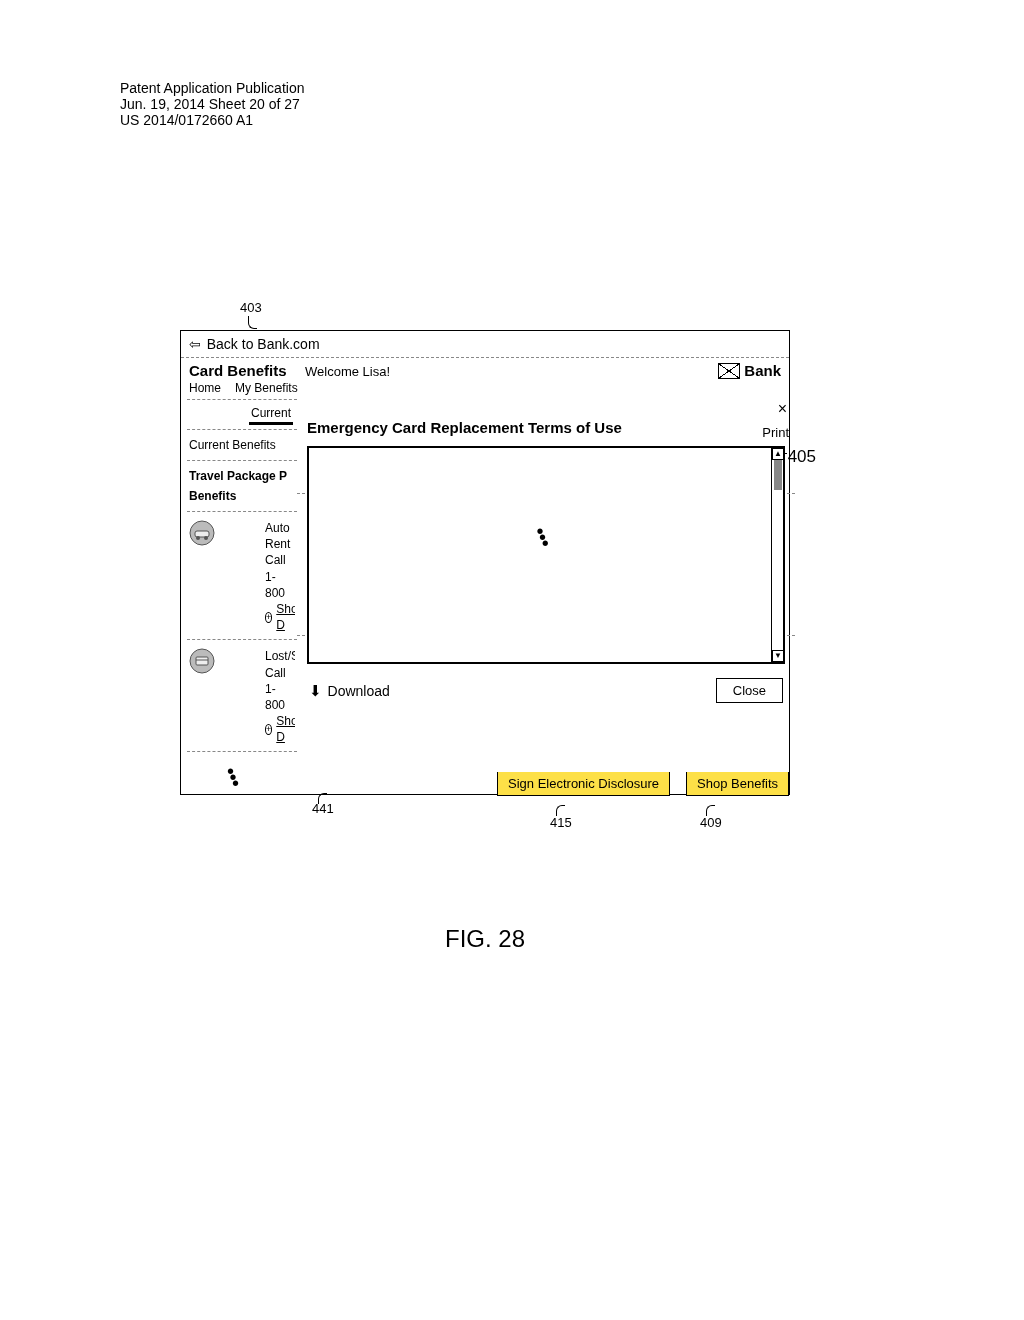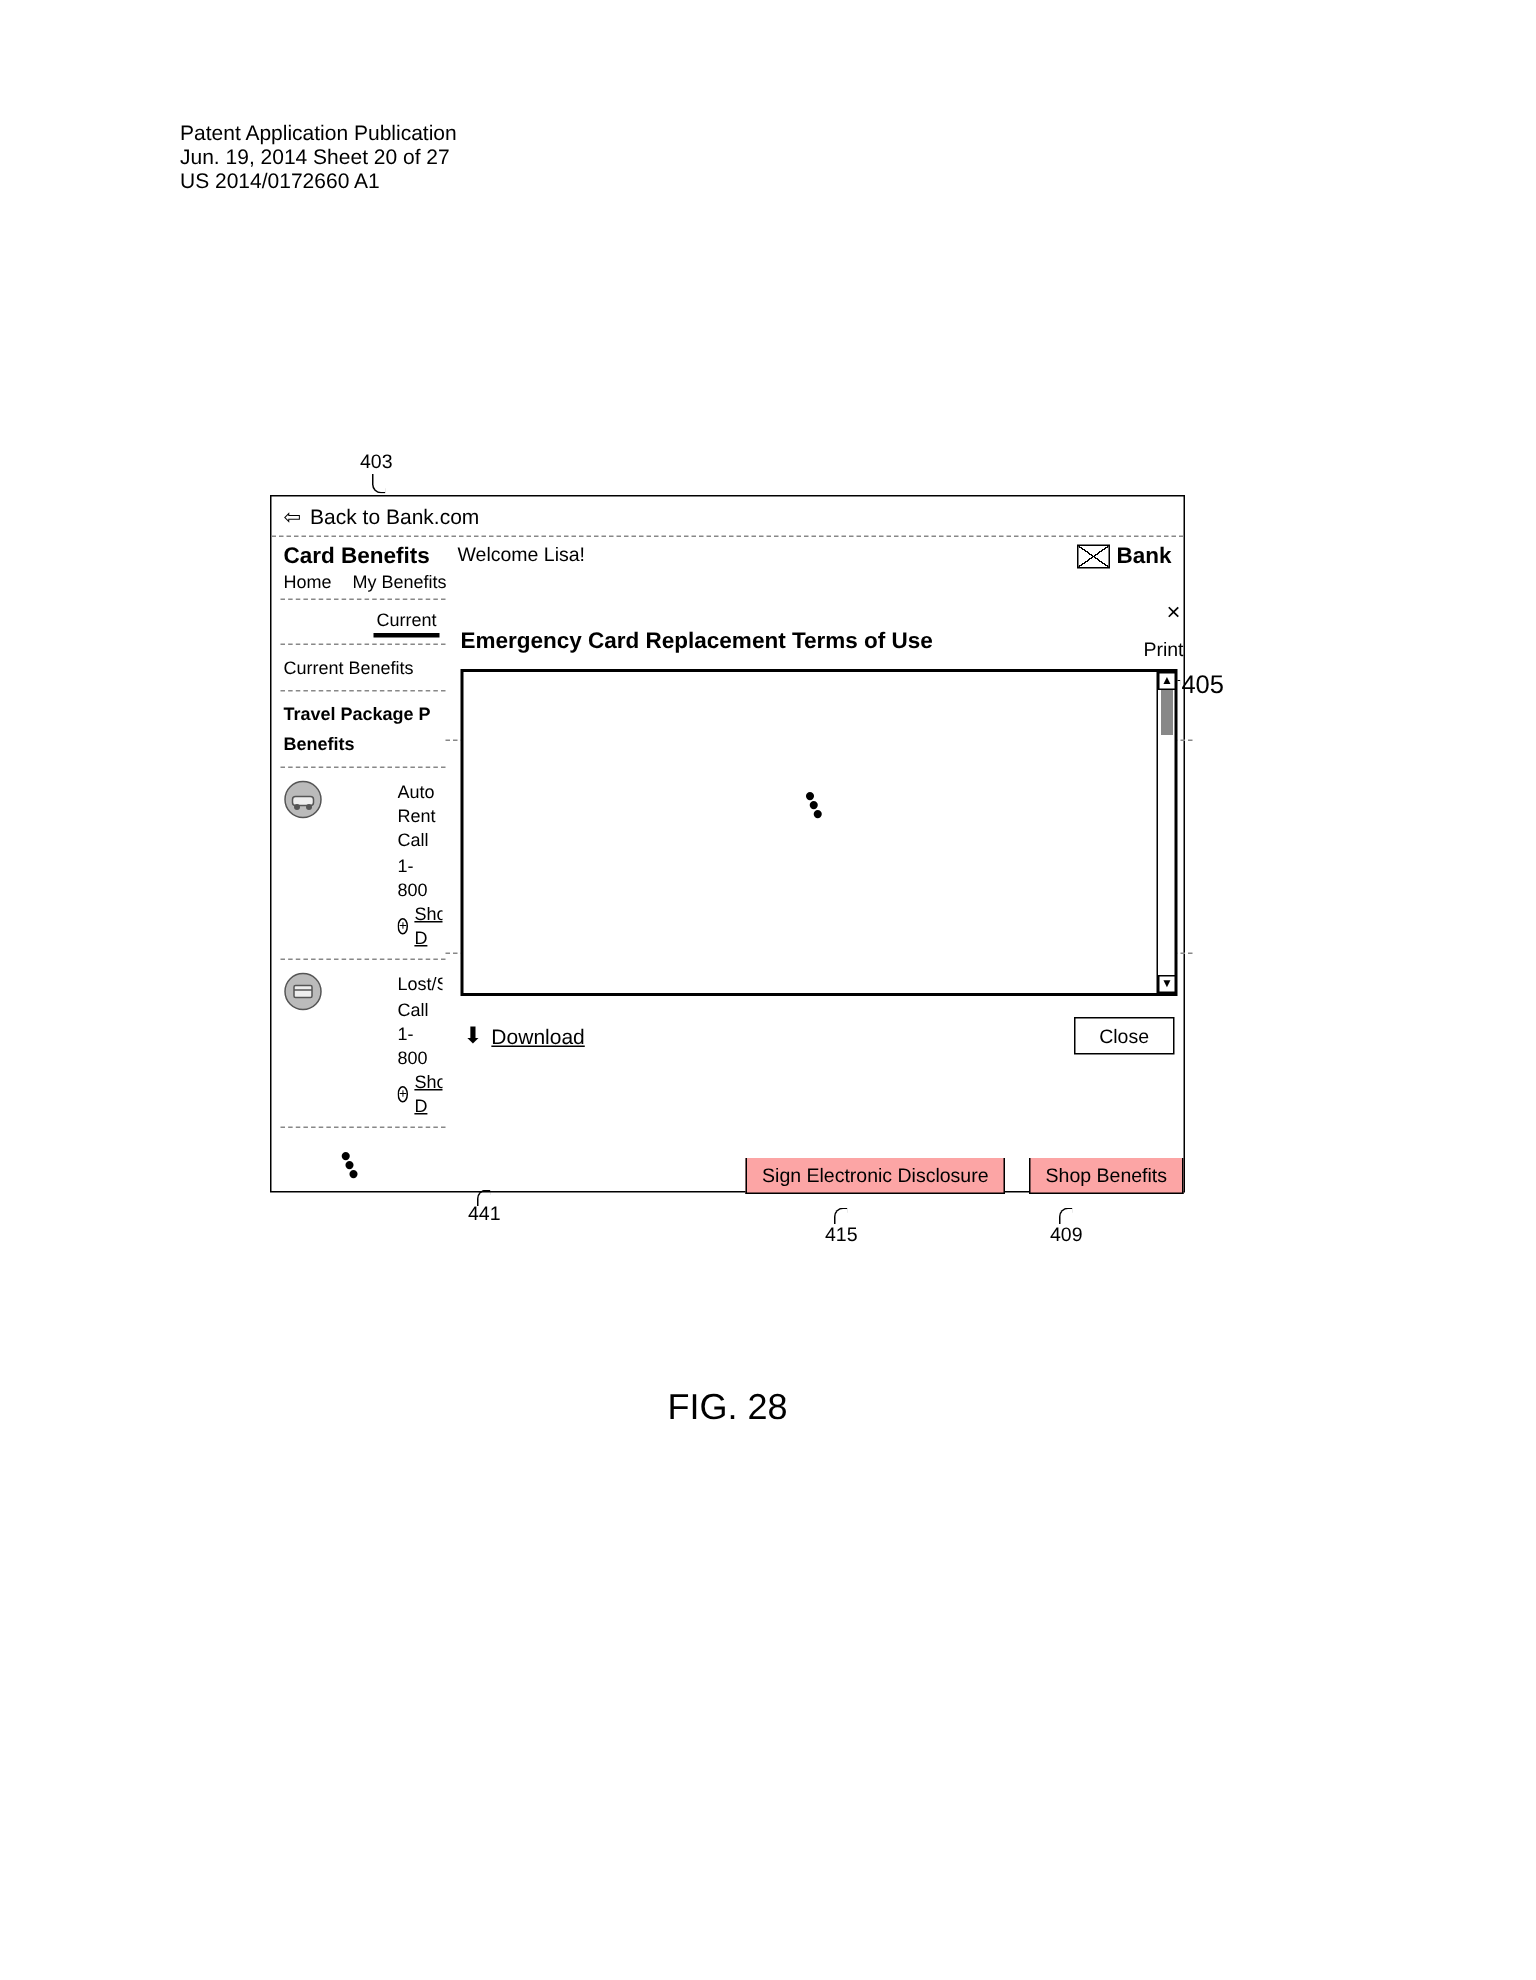--- a/index.html
+++ b/index.html
@@ -74,21 +74,21 @@
     align-items: center;
     gap: 6px;
     font-size: 14px;
   }
   .arrow-left {
     font-size: 14px;
     line-height: 1;
   }
   .row2 {
     display: flex;
-    align-items: flex-start;
+    align-items: flex-end;
     justify-content: space-between;
     padding: 4px 8px 0 8px;
   }
   .card-benefits-title {
     font-weight: bold;
     font-size: 15px;
     width: 110px;
     flex: 0 0 auto;
   }
   .welcome {
@@ -240,41 +240,41 @@
     font-size: 20px; letter-spacing: -3px; line-height: 6px;
   }
   .modal-footer {
     display: flex;
     justify-content: space-between;
     align-items: center;
     padding: 6px 2px 10px 2px;
   }
   .download-group { display: flex; align-items: center; gap: 6px; }
   .dl-icon { font-size: 15px; line-height: 1; }
-  .dl-link { text-decoration: underline; font-size: 14px; }
+  .dl-link { font-size: 14px; }
   .close-btn {
     border: 1px solid #000;
     padding: 4px 16px;
     font-size: 13px;
     background: #fff;
   }
   
   .bg-buttons {
     position: absolute;
     bottom: -2px;
     right: 0;
     display: flex;
     gap: 16px;
   }
   .bg-btn {
     border: 1px solid #000;
     border-top: none;
     padding: 4px 10px;
     font-size: 13px;
-    background: #fca5a5;
+    background: #fde047;
   }
   .under-dash {
     position: absolute;
     left: 0; right: -6px;
     border-top: 1px dashed #888;
     z-index: 0;
   }
   .dash-a { top: 94px; }
   .dash-b { top: 236px; }
   

